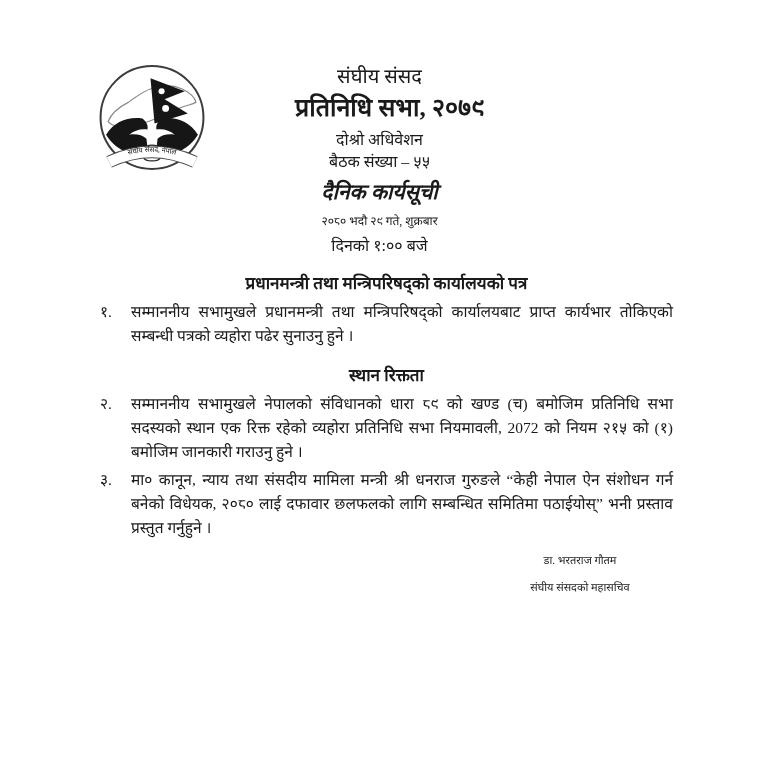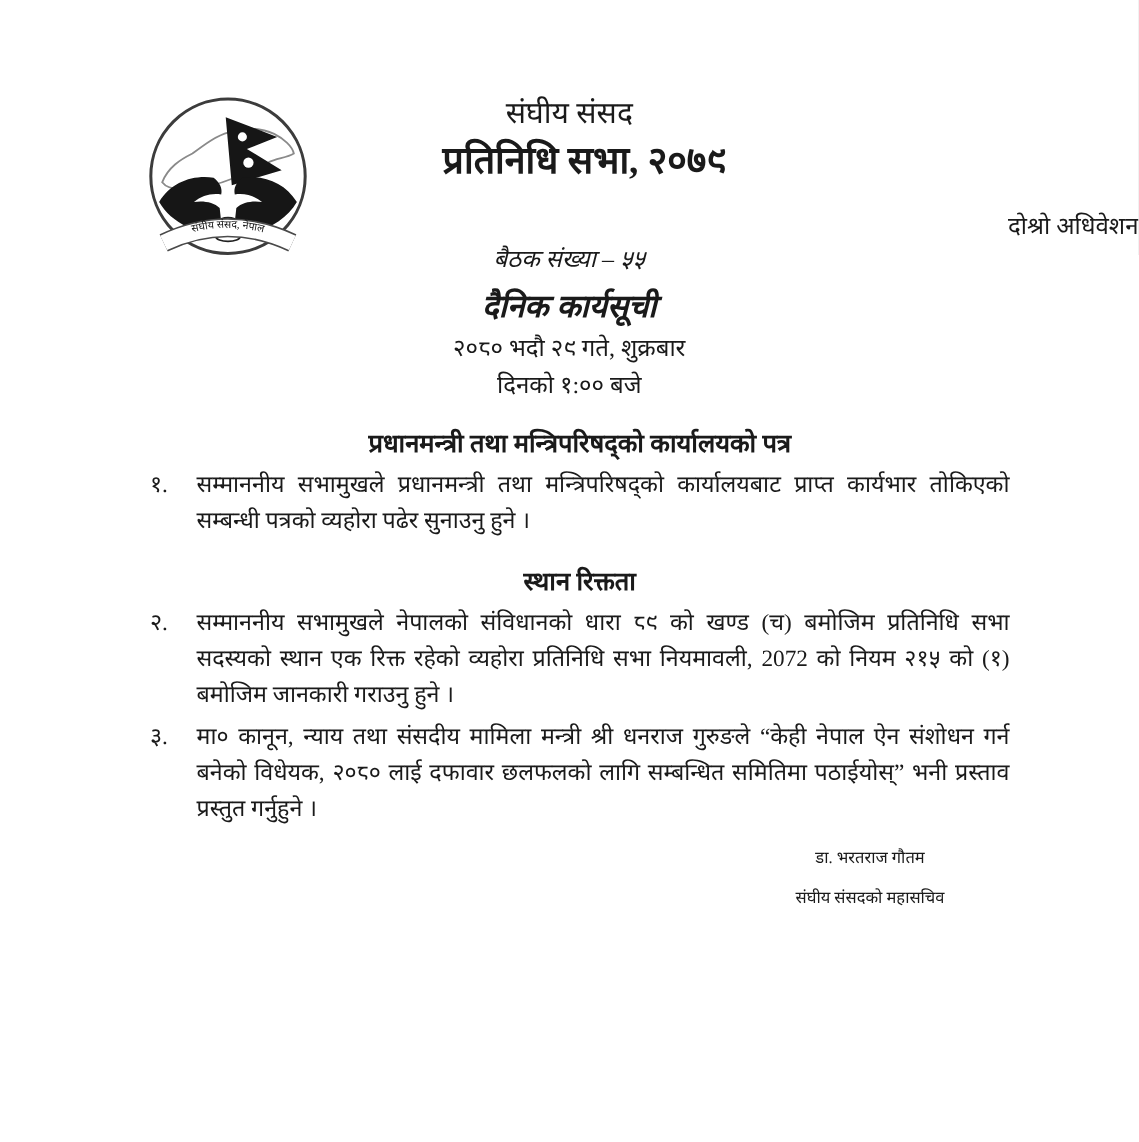--- a/index.html
+++ b/index.html
@@ -13,24 +13,24 @@
     font-family:"Liberation Serif","DejaVu Serif",serif;
     overflow:hidden;
   }
   .logo {
     position:absolute; left:98px; top:61px;
     width:108px; height:113px;
   }
   .header { padding-top:63px; text-align:center; }
   .h-org      { font-size:20px; line-height:26px; }
   .h-assembly { font-size:25px; line-height:34px; font-weight:700; margin-top:2px;padding-left:20px; }
-  .h-session  { font-size:16px; line-height:22px; margin-top:16px;text-align:right; }
-  .h-meeting  { font-size:16px; line-height:22px;font-style:italic; }
+  .h-session  { font-size:16px; line-height:22px; margin-top:4px; }
+  .h-meeting  { font-size:16px; line-height:22px; }
   .h-doctitle { font-size:21px; line-height:28px; font-weight:700; margin-top:5px;font-style:italic; }
-  .h-date     { font-size:16px; line-height:22px; margin-top:4px; }
+  .h-date     { font-size:12px; line-height:22px; margin-top:4px; }
   .h-time     { font-size:16px; line-height:22px; margin-top:3px; }
   .h-program  { font-size:26px; line-height:36px; font-weight:700; margin-top:7px; }
   .section-heading {
     margin:0 86px 0 100px;
     text-align:center;
     font-size:17px; line-height:24px; font-weight:700;
   }
   .sh-1 { margin-top:15px; }
   .sh-2 { margin-top:16px; }
   .sh-3 { margin-top:9px; }

